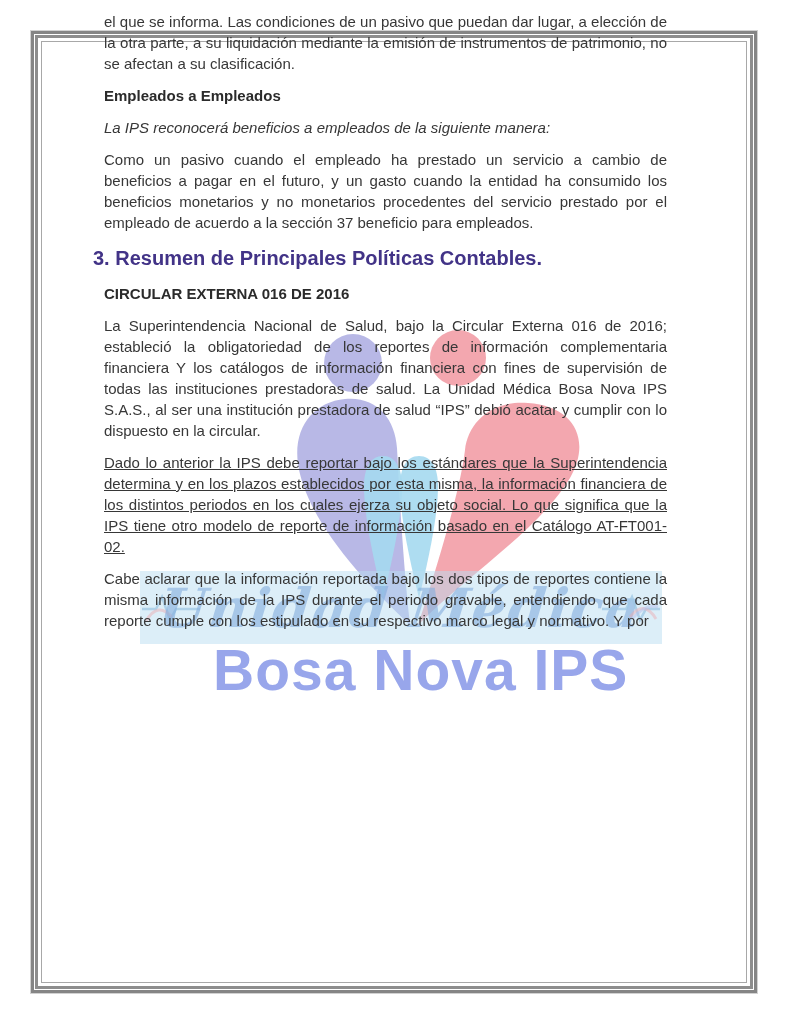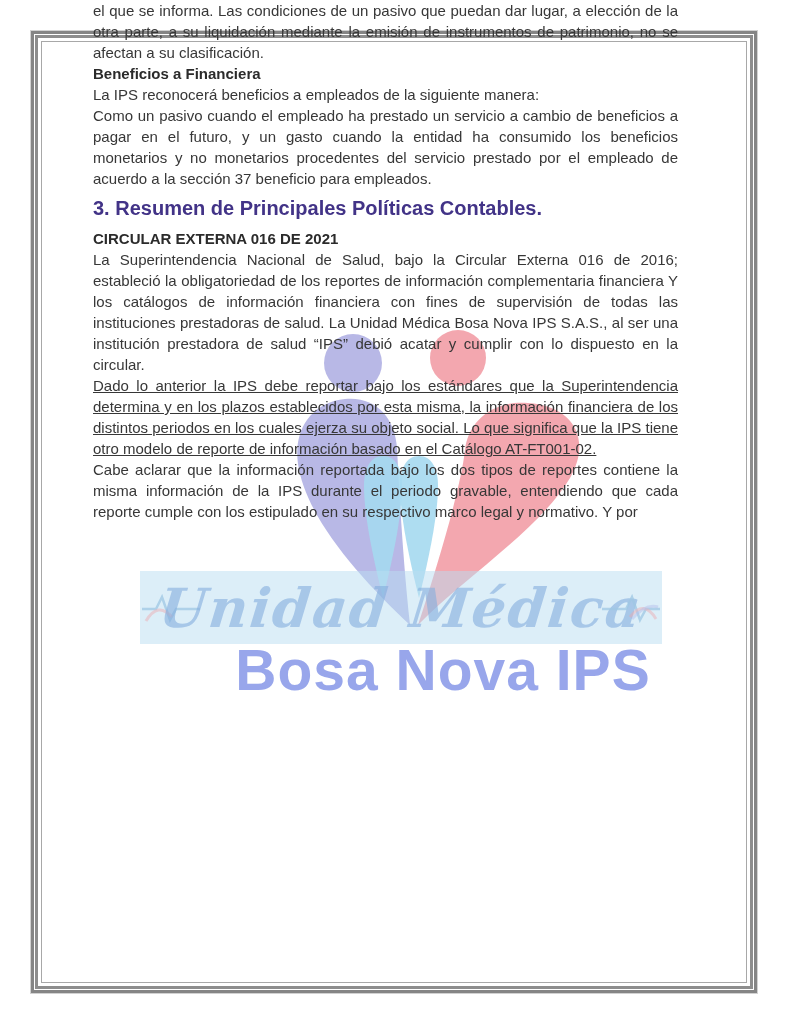--- a/index.html
+++ b/index.html
@@ -36,35 +36,35 @@
     font-size:54px; color:rgba(132,174,222,0.60); white-space:nowrap;
     transform:skewX(-6deg); letter-spacing:2px; line-height:1;
   }
   .wm-ekg { position:absolute; top:22px; opacity:0.75; }
   .wm-ekg.left { left:2px; }
   .wm-ekg.right { right:2px; }
   .wm-brand {
     position:absolute; left:213px; top:640px; width:460px;
     font-family:"Liberation Sans", sans-serif; font-weight:bold;
     font-size:57px; line-height:60px; letter-spacing:1px;
-    color:rgba(134,150,231,0.85); white-space:nowrap;text-align:center;
+    color:rgba(134,150,231,0.85); white-space:nowrap;
   }
 
   
   .content {
     position:absolute; left:93px; top:0; width:585px; z-index:3;
     color:#373737; font-size:15px; line-height:21px;
   }
-  .content p { margin:0; text-align:justify; }
+  .content p { margin:11px; text-align:justify; }
   .p-indent { margin-left:50px; margin-top:128px; }
   .p-nocorr { margin-top:7px; }
   .h-small  { margin:0; font-weight:bold; color:#2b2b2b; font-size:15px; line-height:21px; text-align:left; }
   .h-benef  { margin-top:25px; }
   .p-seent  { margin-top:9px; }
-  .p-recon  { margin-top:11px; }
+  .p-recon  { margin-top:11px;font-style:italic; }
   .p-como   { margin-top:0; }
   .h-section {
     margin:5px 0 6px 0; font-weight:bold; font-size:20px; line-height:28px;
     color:#423387; text-align:left;
   }
   .h-circ   { margin-top:22px; }
   .p-super  { margin-top:16px; }
   .p-dado   { margin-top:7px;text-decoration:underline; }
   .p-estos  { margin-top:7px; }
   .p-cabe   { margin-top:4px; }
@@ -108,30 +108,30 @@
     </div>
 
     <div class="wm-brand">Bosa Nova IPS</div>
   </div>
 
   <div class="content">
 
     <p class="p-indent">el que se informa. Las condiciones de un pasivo que puedan dar lugar, a elección de la otra parte, a su liquidación mediante la emisión de instrumentos de patrimonio, no se afectan a su clasificación.</p>
 
 
-    <p class="h-small h-benef">Beneficios a Financiera</p>
+    <p class="h-small h-benef">Empleados a Empleados</p>
 
 
     <p class="p-recon">La IPS reconocerá beneficios a empleados de la siguiente manera:</p>
 
     <p class="p-como">Como un pasivo cuando el empleado ha prestado un servicio a cambio de beneficios a pagar en el futuro, y un gasto cuando la entidad ha consumido los beneficios monetarios y no monetarios procedentes del servicio prestado por el empleado de acuerdo a la sección 37 beneficio para empleados.</p>
 
     <h2 class="h-section">3. Resumen de Principales Políticas Contables.</h2>
 
-    <p class="h-small h-circ">CIRCULAR EXTERNA 016 DE 2021</p>
+    <p class="h-small h-circ">CIRCULAR EXTERNA 016 DE 2016</p>
 
     <p class="p-super">La Superintendencia Nacional de Salud, bajo la Circular Externa 016 de 2016; estableció la obligatoriedad de los reportes de información complementaria financiera Y los catálogos de información financiera con fines de supervisión de todas las instituciones prestadoras de salud. La Unidad Médica Bosa Nova IPS S.A.S., al ser una institución prestadora de salud “IPS” debió acatar y cumplir con lo dispuesto en la circular.</p>
 
     <p class="p-dado">Dado lo anterior la IPS debe reportar bajo los estándares que la Superintendencia determina y en los plazos establecidos por esta misma, la información financiera de los distintos periodos en los cuales ejerza su objeto social. Lo que significa que la IPS tiene otro modelo de reporte de información basado en el Catálogo AT-FT001-02.</p>
 
 
     <p class="p-cabe">Cabe aclarar que la información reportada bajo los dos tipos de reportes contiene la misma información de la IPS durante el periodo gravable, entendiendo que cada reporte cumple con los estipulado en su respectivo marco legal y normativo. Y por</p>
 
   </div>
 </div>

